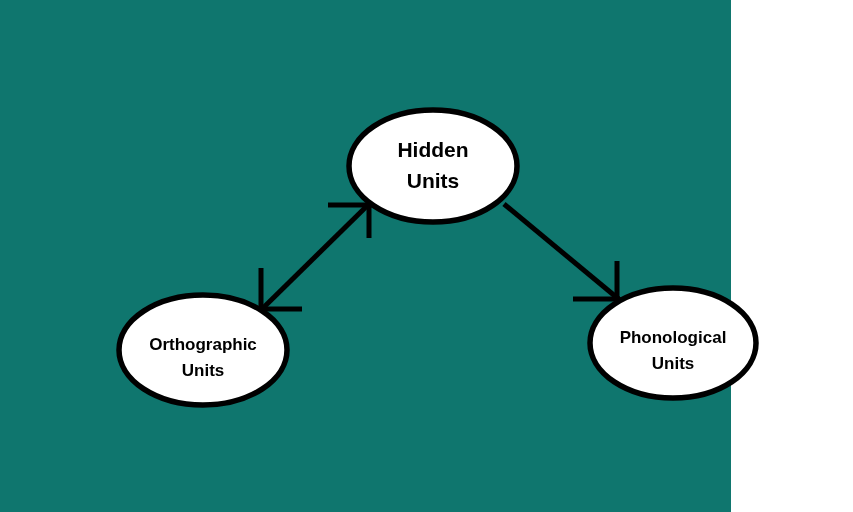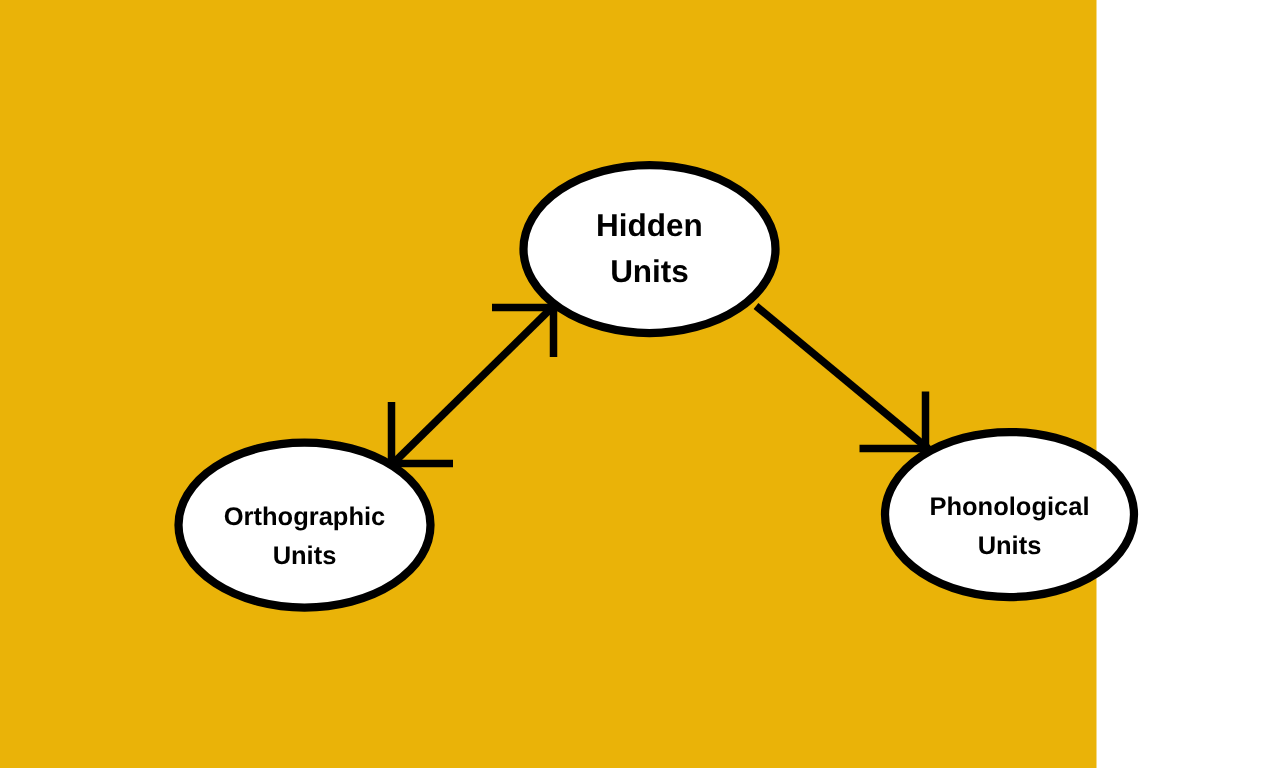--- a/index.html
+++ b/index.html
@@ -7,21 +7,21 @@
     padding: 0;
     background: #ffffff;
     width: 853px;
     height: 512px;
     overflow: hidden;
   }
   .stage {
     position: relative;
     width: 731px;
     height: 512px;
-    background: #eab308;
+    background: #0f766e;
   }
   svg { display: block; }
   .node-ellipse {
     fill: #ffffff;
     stroke: #000000;
     stroke-width: 5.5;
   }
   .edge line {
     stroke: #000000;
     stroke-width: 5;

